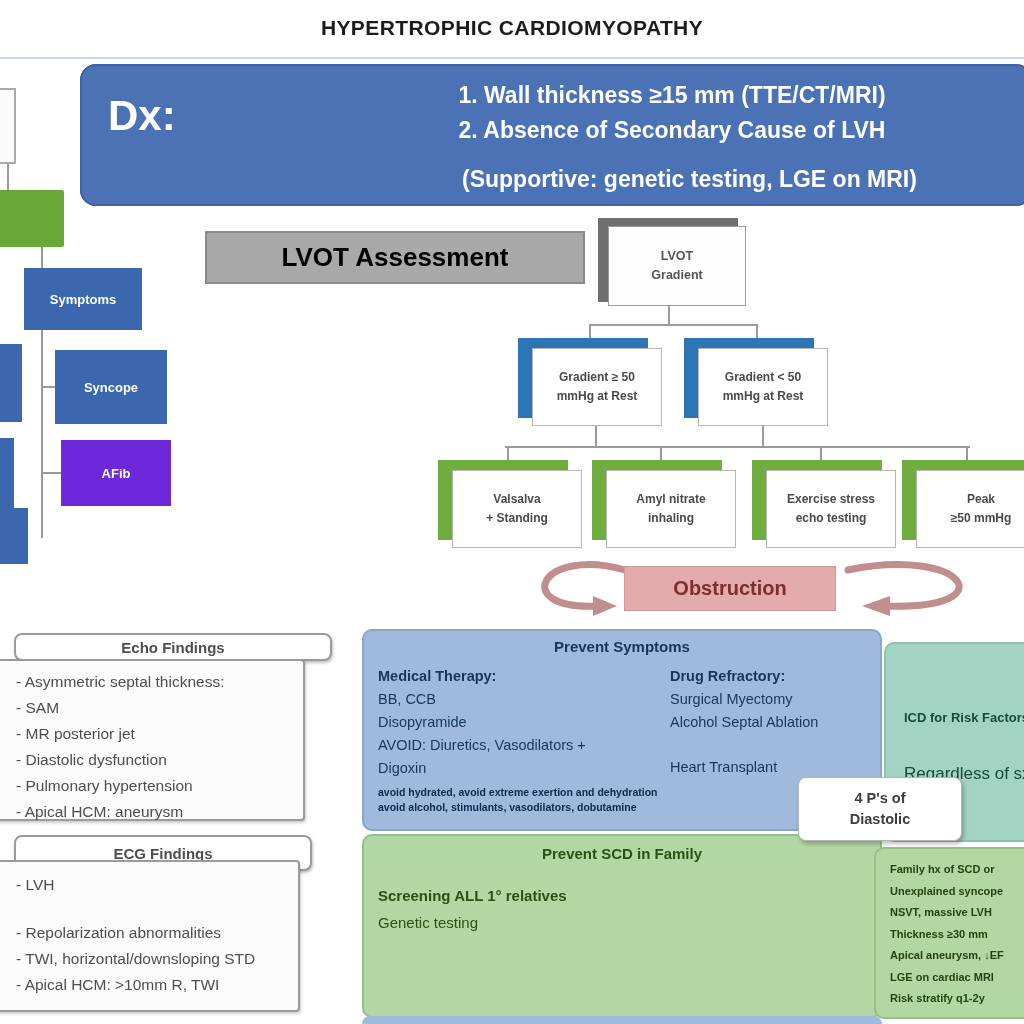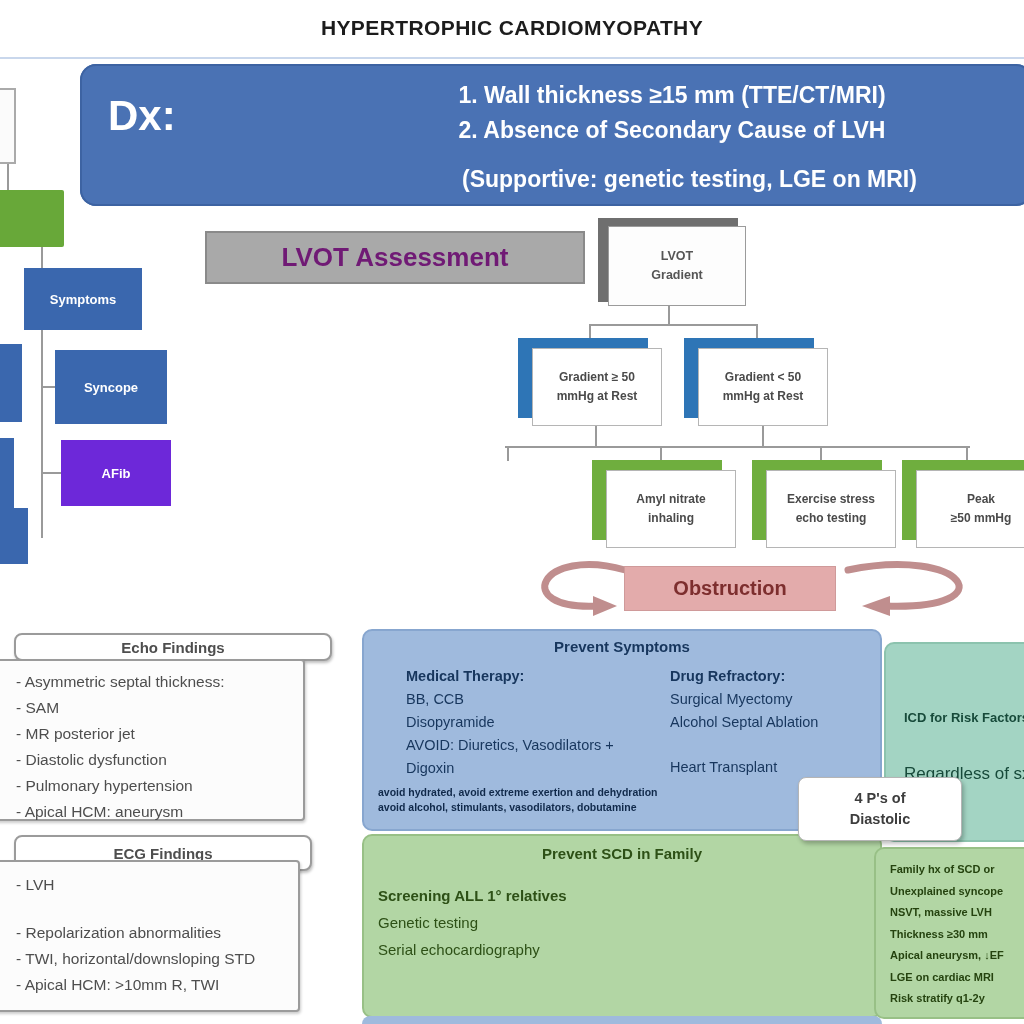--- a/index.html
+++ b/index.html
@@ -25,21 +25,21 @@
   .node { color:#fff; font-size:13px; font-weight:bold; display:flex;
     align-items:center; justify-content:center; text-align:center; }
   .blue-node { background:#3a67ae; }
   .navy-node { background:#6d28d9; }
   .green-node { background:#68a839; }
   .conn { background:#9a9a9a; }
 
   
   .lvot-header { left:205px; top:231px; width:380px; height:53px; background:#a9a9a9;
     border:2px solid #8a8a8a; display:flex; align-items:center; justify-content:center;
-    font-size:26px; font-weight:bold; color:#701a75; }
+    font-size:26px; font-weight:bold; color:#000000; }
 
   
   .grad-back { left:598px; top:218px; width:140px; height:84px; background:#6f6f6f; }
   .grad-front { left:608px; top:226px; width:138px; height:80px; background:#fdfdfd;
     border:1.5px solid #9b9b9b; display:flex; flex-direction:column; align-items:center;
     justify-content:center; font-size:12.5px; font-weight:bold; color:#555; line-height:1.5; }
 
   
   .layer-wrap { width:150px; height:92px; }
   .band { position:absolute; left:0; top:0; width:130px; height:80px; }
@@ -163,20 +163,27 @@
   </div>
 
   <div class="abs conn" style="left:595px; top:426px; width:2px; height:20px;"></div>
   <div class="abs conn" style="left:762px; top:426px; width:2px; height:20px;"></div>
   <div class="abs conn" style="left:505px; top:446px; width:465px; height:2px;"></div>
   <div class="abs conn" style="left:507px; top:448px; width:2px; height:13px;"></div>
   <div class="abs conn" style="left:660px; top:448px; width:2px; height:13px;"></div>
   <div class="abs conn" style="left:820px; top:448px; width:2px; height:13px;"></div>
   <div class="abs conn" style="left:966px; top:448px; width:2px; height:13px;"></div>
 
+  <div class="abs layer-wrap" style="left:438px; top:460px;">
+    <div class="band band-green"></div>
+    <div class="layer-inner">
+      <div>Valsalva</div>
+      <div>+ Standing</div>
+    </div>
+  </div>
   <div class="abs layer-wrap" style="left:592px; top:460px;">
     <div class="band band-green"></div>
     <div class="layer-inner">
       <div>Amyl nitrate</div>
       <div>inhaling</div>
     </div>
   </div>
   <div class="abs layer-wrap" style="left:752px; top:460px;">
     <div class="band band-green"></div>
     <div class="layer-inner">
@@ -221,21 +228,21 @@
   </div>
   <div class="abs panel-body" style="left:-12px; top:860px; width:312px; height:152px; padding-top:10px;">
     <div>LVH</div>
     <div style="margin-top:22px;">Repolarization abnormalities</div>
     <div>TWI, horizontal/downsloping STD</div>
     <div>Apical HCM: &gt;10mm R, TWI</div>
   </div>
 
   <div class="abs blue-panel">
     <div class="abs blue-panel-title">Prevent Symptoms</div>
-    <div class="abs col-text" style="left:14px; top:34px;margin-left:28px;">
+    <div class="abs col-text" style="left:14px; top:34px;">
       <div class="hdr">Medical Therapy:</div>
       <div>BB, CCB</div>
       <div>Disopyramide</div>
       <div>AVOID: Diuretics, Vasodilators +</div>
       <div>Digoxin</div>
     </div>
     <div class="abs cautions" style="left:14px; top:154px;">
       <div>avoid hydrated, avoid extreme exertion and dehydration</div>
       <div>avoid alcohol, stimulants, vasodilators, dobutamine</div>
     </div>
@@ -245,21 +252,20 @@
       <div>Alcohol Septal Ablation</div>
       <div style="margin-top:22px;">Heart Transplant</div>
     </div>
   </div>
 
   <div class="abs green-panel">
     <div class="abs green-panel-title">Prevent SCD in Family</div>
     <div class="abs green-items" style="left:14px; top:46px;">
       <div style="font-weight:bold;">Screening ALL 1° relatives</div>
       <div>Genetic testing</div>
-      <div>Serial echocardiography</div>
     </div>
   </div>
 
   <div class="abs teal-panel">
     <div class="abs teal-line1">ICD for Risk Factors</div>
     <div class="abs teal-line2">Regardless of sx</div>
   </div>
 
   <div class="abs riskgreen-panel">
     <div>Family hx of SCD or</div>

